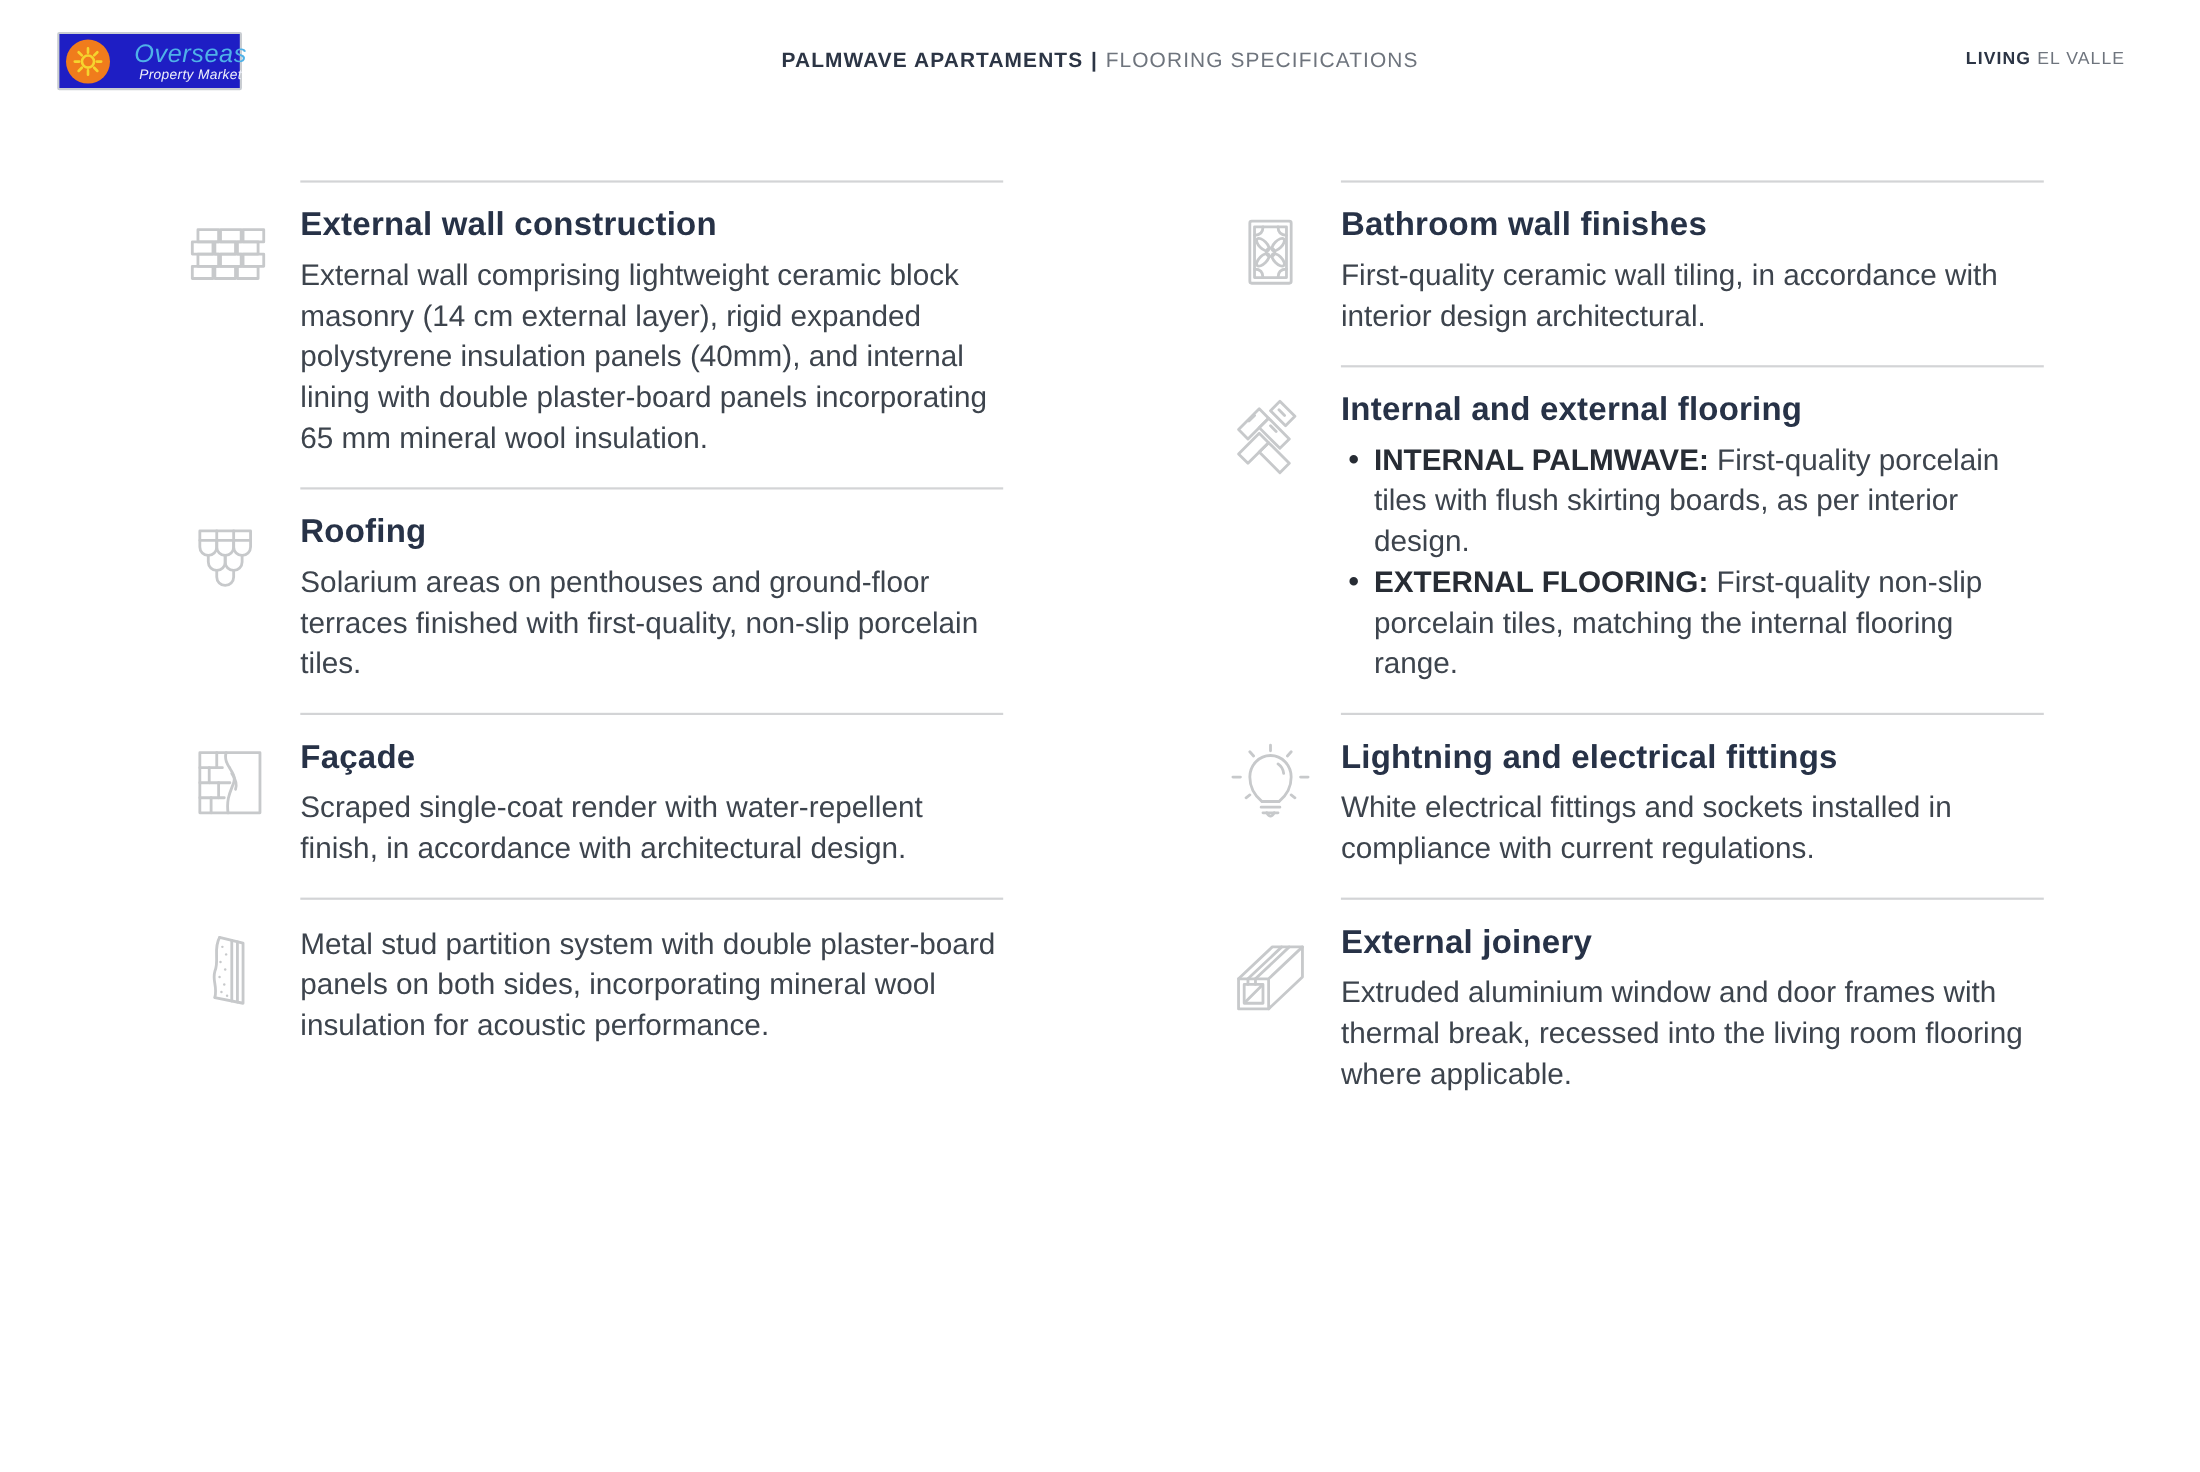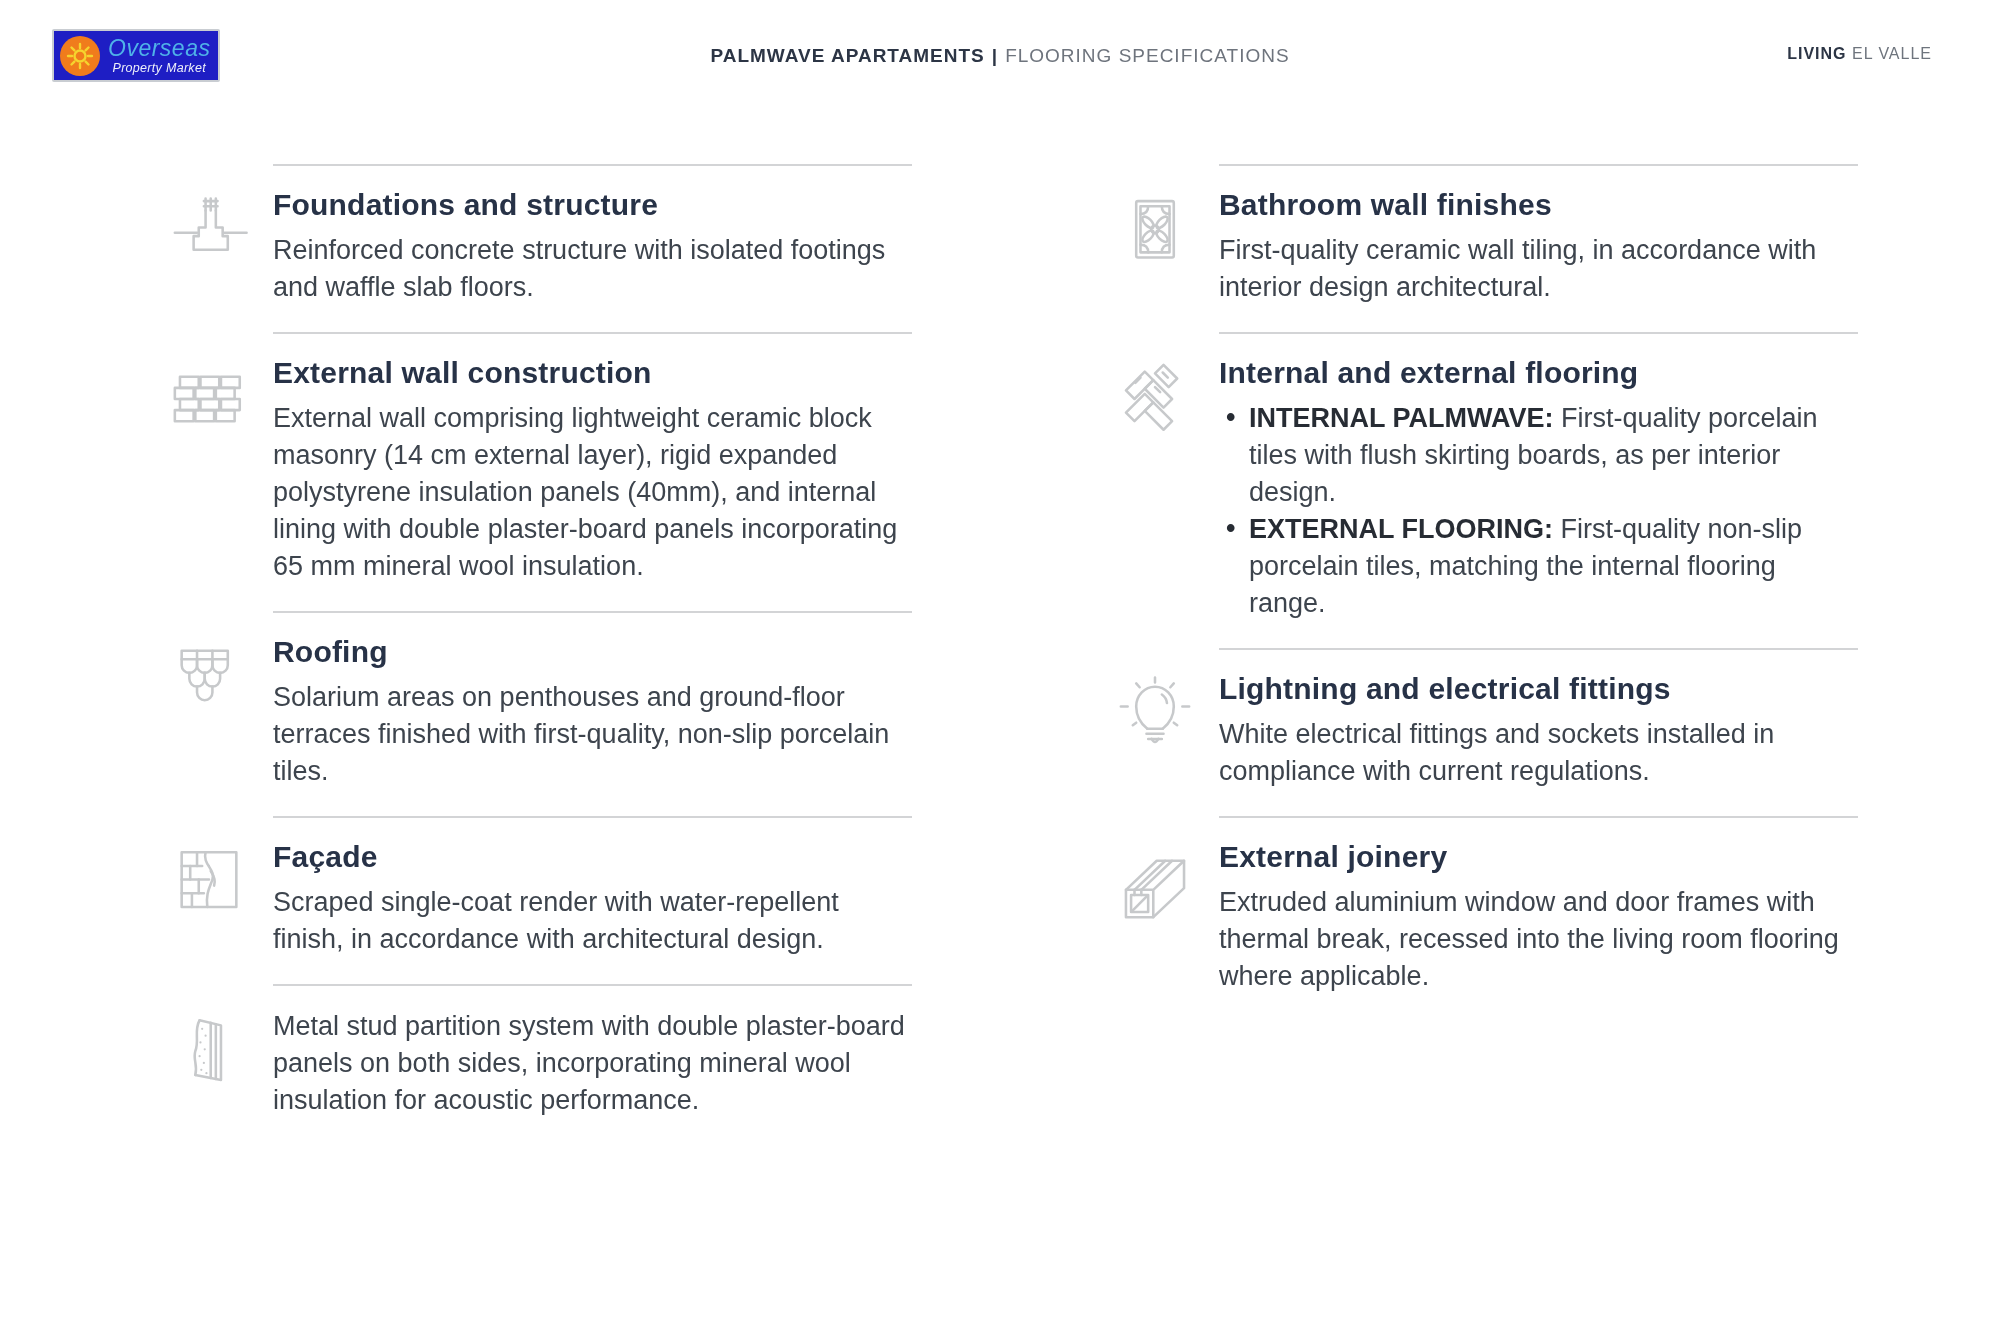--- a/index.html
+++ b/index.html
@@ -10,21 +10,21 @@
   }
   html,body{margin:0;padding:0;background:#ffffff;}
   .page{
     position:relative; width:2000px; height:1338px; background:#ffffff; overflow:hidden;
     font-family:"Liberation Sans","DejaVu Sans",sans-serif; color:var(--body);
   }
   
   .logo{
     position:absolute; left:52px; top:29px; width:168px; height:53px; box-sizing:border-box;
     background:var(--logo-blue); border:2px solid #c9cdd2; border-radius:2px;
-    display:flex; align-items:center; gap:8px; padding:0 8px 0 6px;
+    display:flex; align-items:center; gap:22px; padding:0 8px 0 6px;
   }
   .logo-badge{width:40px;height:40px;border-radius:50%;background:var(--logo-orange);
     display:flex;align-items:center;justify-content:center;flex:none;}
   .logo-badge svg{width:30px;height:30px;stroke:var(--logo-sun);fill:none;stroke-width:2.4;stroke-linecap:round;}
   .logo-text{flex:1;text-align:center;line-height:1;font-style:italic;}
   .logo-line1{font-size:23px;color:var(--logo-text);letter-spacing:.5px;}
   .logo-line2{font-size:12.5px;color:var(--logo-subtext);margin-top:2px;letter-spacing:.3px;}
   .center-title{
     position:absolute; top:45px; left:0; right:0; text-align:center;
     font-size:19px; letter-spacing:1px; color:var(--header-light); white-space:nowrap;
@@ -184,31 +184,20 @@
       <span class="t-bold">LIVING</span>
       <span class="t-light">EL VALLE</span>
     </div>
   </header>
 
   <main class="columns">
     <section class="col">
         <div class="spec">
           <div class="spec-icon">
             <svg class="icon" viewBox="0 0 96 96" aria-hidden="true">
-              <use href="#foundation-icon" xlink:href="#foundation-icon"></use>
-            </svg>
-          </div>
-          <div class="spec-body">
-            <h3 class="spec-title">Foundations and structure</h3>
-            <p class="spec-par">Reinforced concrete structure with isolated footings and waffle slab floors.</p>
-          </div>
-        </div>
-        <div class="spec">
-          <div class="spec-icon">
-            <svg class="icon" viewBox="0 0 96 96" aria-hidden="true">
               <use href="#brick-wall-icon" xlink:href="#brick-wall-icon"></use>
             </svg>
           </div>
           <div class="spec-body">
             <h3 class="spec-title">External wall construction</h3>
             <p class="spec-par">External wall comprising lightweight ceramic block masonry (14 cm external layer), rigid expanded polystyrene insulation panels (40mm), and internal lining with double plaster-board panels incorporating 65 mm mineral wool insulation.</p>
           </div>
         </div>
         <div class="spec">
           <div class="spec-icon">

